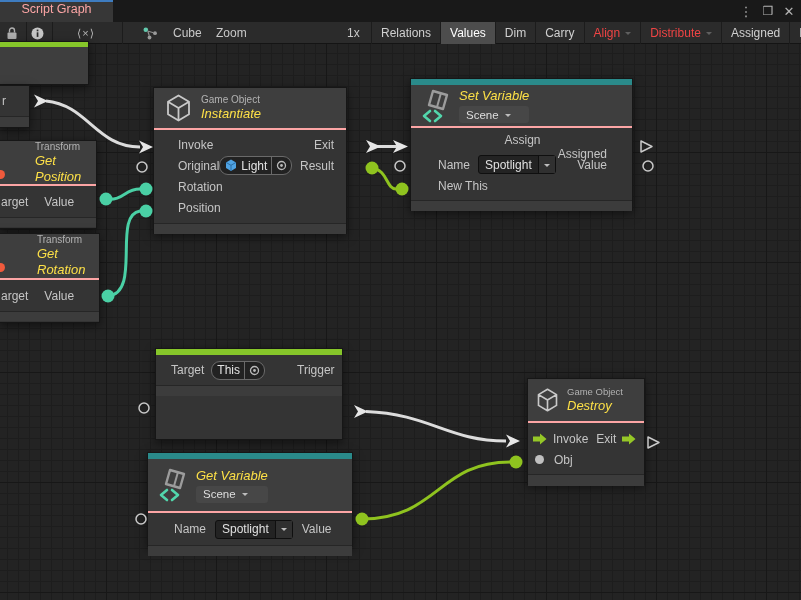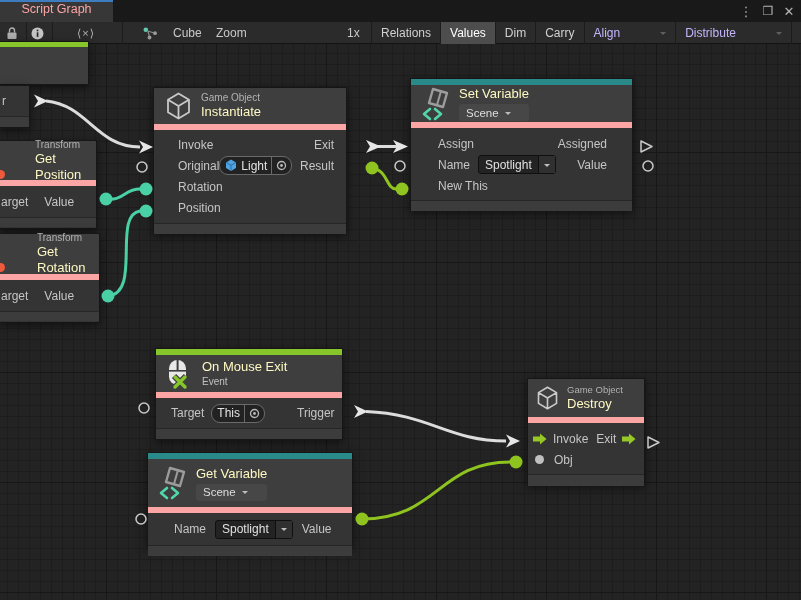--- a/index.html
+++ b/index.html
@@ -21,44 +21,44 @@
     border-bottom:1px solid #141414; color:#c9c9c9; font-size:12px; }
   .tb-abs { position:absolute; top:0; height:22px; display:flex; align-items:center; }
   .tb-sep { position:absolute; top:0; width:1px; height:22px; background:#1c1c1c; }
   #tb-code { color:#b5b5b5; font-size:11px; letter-spacing:1px; }
   #zoom-track { position:absolute; left:246px; top:31px; width:92px; height:2px; background:#8c8c8c; }
   #zoom-handle { position:absolute; left:331px; top:26px; width:12px; height:12px; border-radius:50%; background:#a8a8a8; }
   #tb-buttons { position:absolute; left:371px; top:0; height:22px; display:flex; }
   .tb-btn { height:22px; display:flex; align-items:center; padding:0 9px; border-left:1px solid #1c1c1c;
     color:#d0d0d0; white-space:nowrap; }
   .tb-btn.active { background:#4d4d4d; color:#ffffff; }
-  .tb-btn.disabled { color:#c4b5fd;gap:35px; }
+  .tb-btn.disabled { color:#ef4444; }
   .dd-caret { width:0; height:0; border:3.5px solid transparent; border-top-color:#8f8f8f;
     margin-left:5px; margin-top:4px; }
   .tb-btn.disabled .dd-caret { border-top-color:#5f5f5f; }
 
   
   #canvas { position:absolute; left:0; top:44px; width:801px; height:556px;
     background-color:#232323;
     background-image:
       linear-gradient(#171717 1px, transparent 1px),
       linear-gradient(90deg,#171717 1px, transparent 1px),
       linear-gradient(#1d1d1d 1px, transparent 1px),
       linear-gradient(90deg,#1d1d1d 1px, transparent 1px);
     background-size:110px 110px,110px 110px,11px 11px,11px 11px;
     background-position:0 -2px,-4px 0,0 -2px,-4px 0; }
 
   
   .node { position:absolute; background:#343434; border:1px solid #161616;
     box-shadow:0 3px 9px rgba(0,0,0,.5); }
   .bar { height:5px; }
-  .hdr { background:#3e3e3e; border-bottom:6px solid #fca5a5; display:flex; align-items:center; }
+  .hdr { background:#3e3e3e; border-bottom:2px solid #fca5a5; display:flex; align-items:center; }
   .hdr .txtcol { display:flex; flex-direction:column; justify-content:center; }
   .cat { font-size:10px; color:#b2b2b2; line-height:12px; }
-  .ttl { font-size:13px; color:#fef9c3; line-height:16px; }
+  .ttl { font-size:13px; color:#fde047; line-height:16px;font-style:italic; }
   .sub { font-size:10px; color:#c2c2c2; line-height:13px; }
   .ftr { background:#3c3c3c; border-top:1px solid #262626; }
   .row { display:flex; align-items:center; color:#c5c5c5; font-size:12px; }
 
   .chip { display:inline-flex; align-items:center; background:#222222; border:1px solid #6a6a6a;
     border-radius:9px; height:19px; padding-left:5px; color:#e2e2e2; font-size:12px; }
   .chip .picker { display:flex; align-items:center; border-left:1px solid #6a6a6a;
     margin-left:4px; padding:0 4px; height:100%; }
   .dropdown { display:inline-flex; align-items:center; background:#232323; border:1px solid #0f0f0f;
     border-radius:3px; height:19px; font-size:12px; color:#e0e0e0; }
@@ -249,21 +249,21 @@
         </svg>
         <div class="txtcol" style="gap:2px;">
           <span class="ttl">Set Variable</span>
           <span class="scene-dd">
             <span>Scene</span>
             <span class="dd-caret"></span>
           </span>
         </div>
       </div>
       <div style="padding:5px 0 4px 0;">
-        <div class="row" style="height:21px; padding:0 25px 0 27px;">
+        <div class="row" style="height:21px; padding:0 25px 0 27px;flex-direction:column;">
           <span>Assign</span>
           <span style="margin-left:auto;">Assigned</span>
         </div>
         <div class="row" style="height:21px; padding:0 25px 0 27px; gap:8px;">
           <span>Name</span>
           <span class="dropdown">
             <span class="dd-text">Spotlight</span>
             <span class="dd-btn">
                 <span class="dd-caret"></span>
               </span>
@@ -272,33 +272,20 @@
         </div>
         <div class="row" style="height:21px; padding:0 25px 0 27px;">
           <span>New This</span>
         </div>
       </div>
       <div class="ftr" style="height:11px;"></div>
     </div>
 
     <div class="node" style="left:155px; top:304px; width:188px; height:92px;">
       <div class="bar" style="height:6px; background:#86C62A;"></div>
-      <div class="hdr" style="height:43px; padding-left:10px; gap:10px;">
-        <svg width="26" height="32" viewBox="0 0 26 32">
-          <rect x="3" y="2" width="17" height="25" rx="8.5" fill="#e8e8e8"></rect>
-          <rect x="10.6" y="2" width="2" height="10" fill="#3e3e3e"></rect>
-          <rect x="3" y="12" width="17" height="1.6" fill="#3e3e3e"></rect>
-          <path d="M8 18 L20 30 M20 18 L8 30" stroke="#3e3e3e" stroke-width="6"></path>
-          <path d="M9 19 L19 29 M19 19 L9 29" stroke="#86C62A" stroke-width="3.4" stroke-linecap="round"></path>
-        </svg>
-        <div class="txtcol">
-          <span class="ttl">On Mouse Exit</span>
-          <span class="sub">Event</span>
-        </div>
-      </div>
       <div class="row" style="height:30px; padding:0 8px; gap:7px;">
         <svg width="16" height="17" viewBox="0 0 26 28">
           <path d="M13 1.5 L23.5 7.7 V20.3 L13 26.5 L2.5 20.3 V7.7 Z M2.5 7.7 L13 14 L23.5 7.7 M13 14 V26.5" fill="none" stroke="#c9c9c9" stroke-width="2.2" stroke-linejoin="round"></path>
         </svg>
         <span>Target</span>
         <span class="chip">
           <span>This</span>
           <span class="picker">
             <svg width="11" height="11" viewBox="0 0 11 11">
               <circle cx="5.5" cy="5.5" r="4" fill="none" stroke="#b9b9b9" stroke-width="1.3"></circle>

